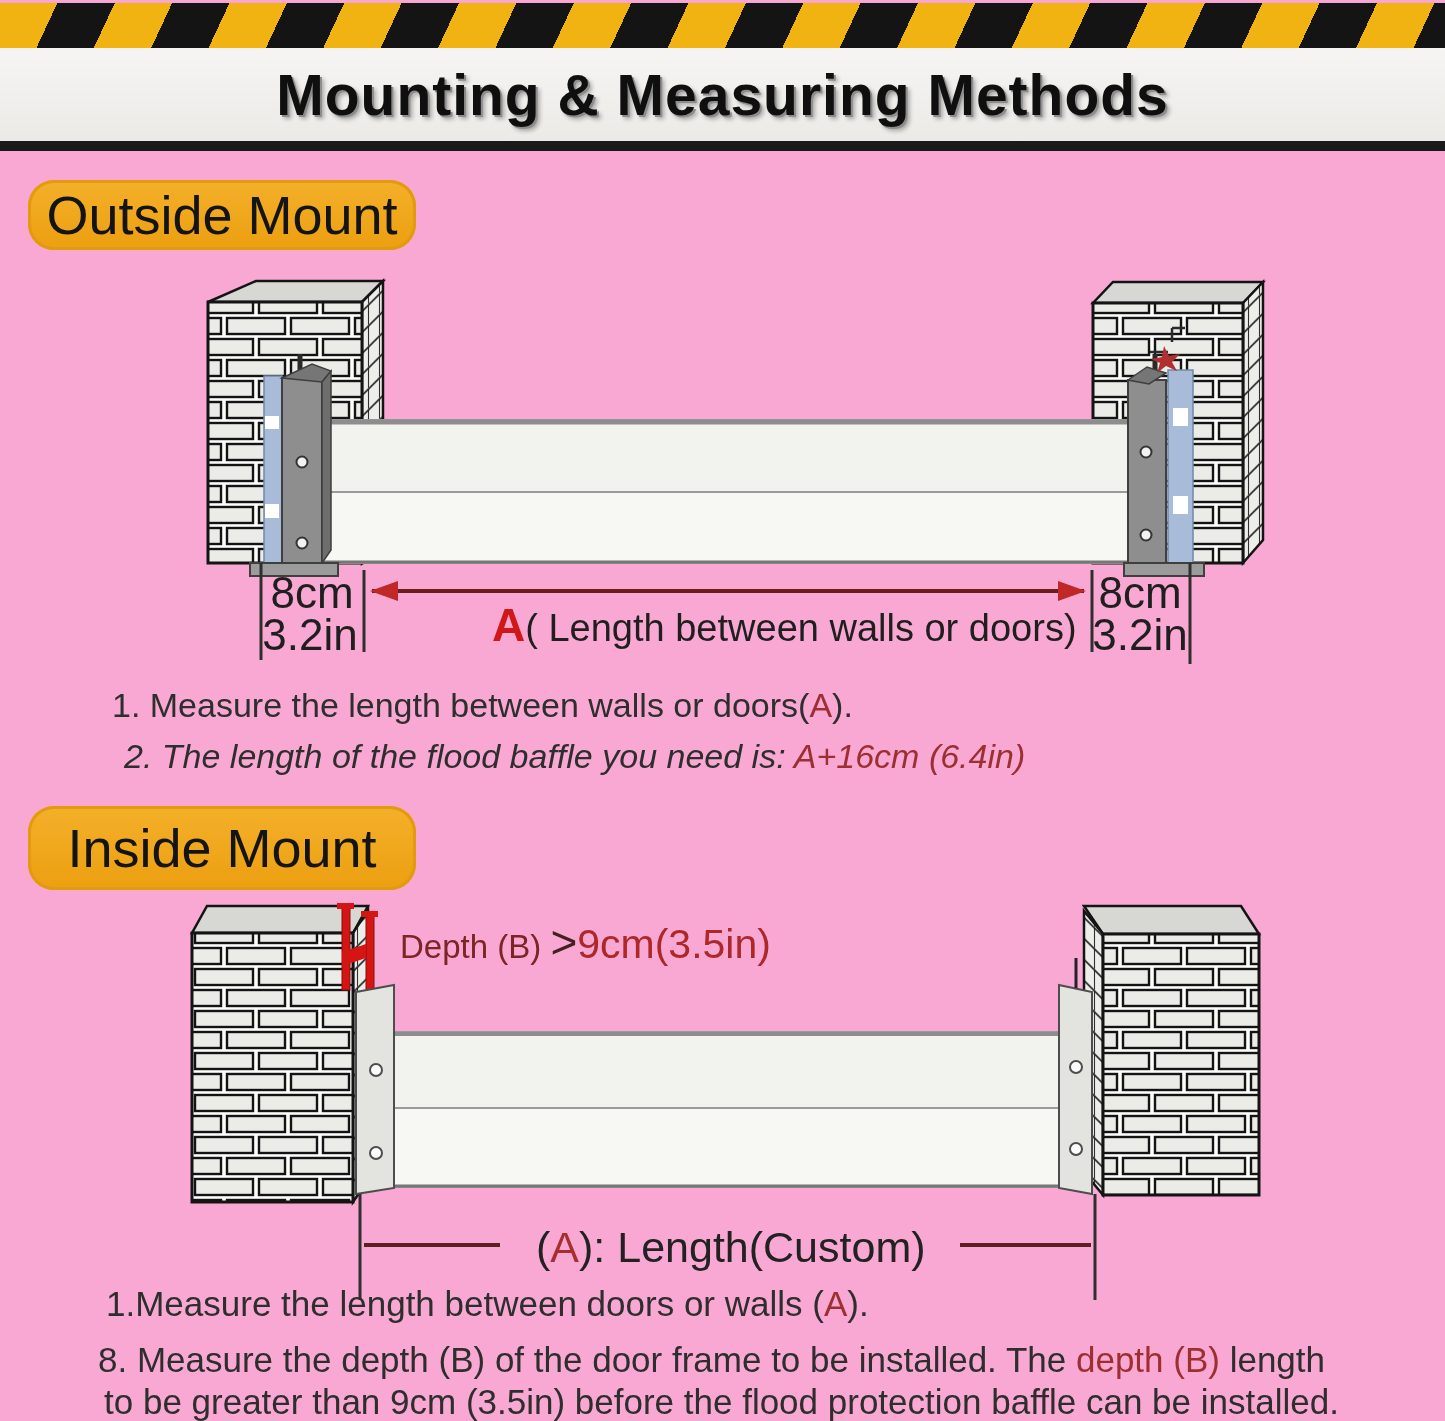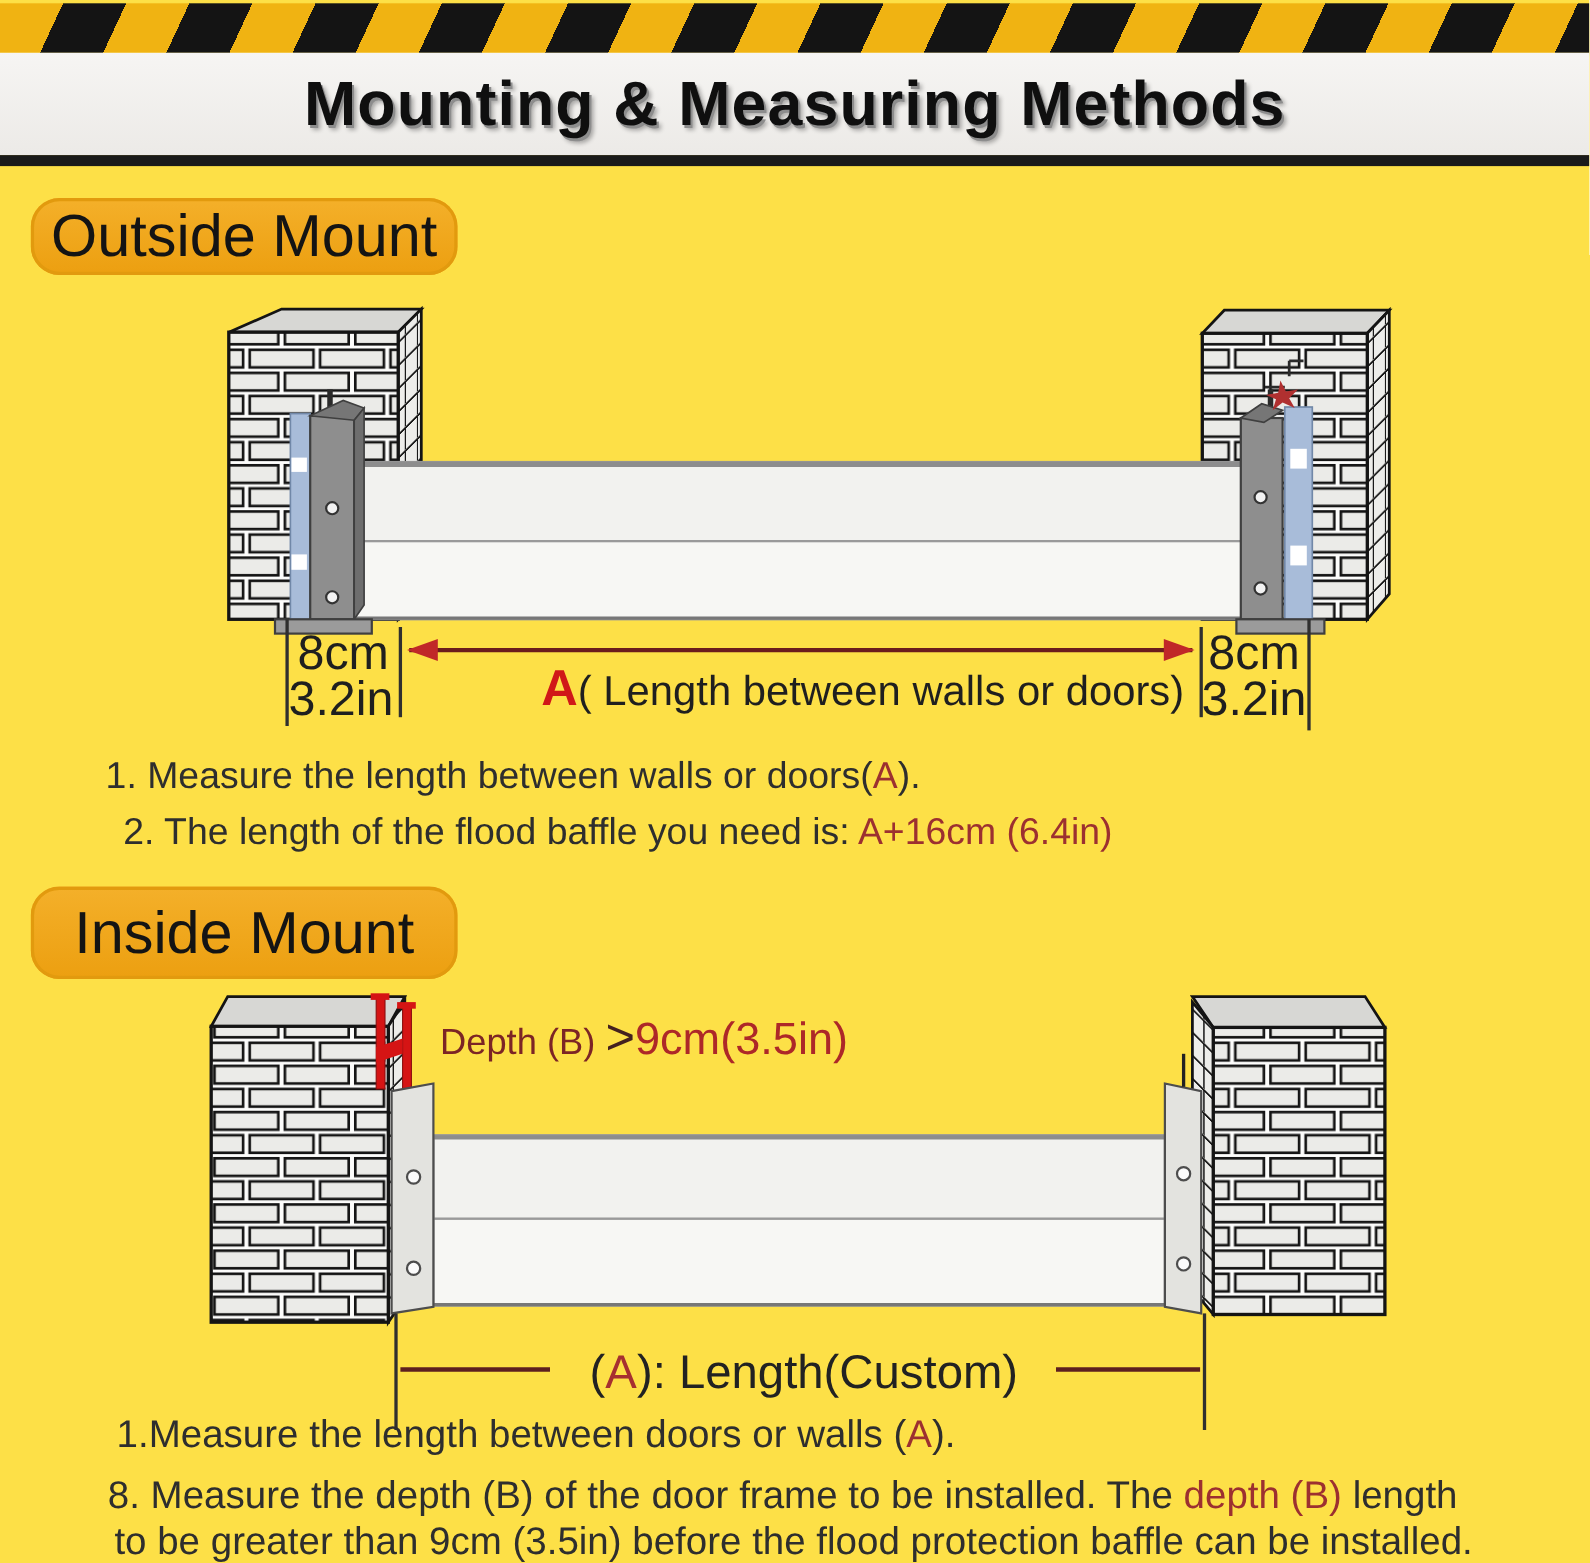--- a/index.html
+++ b/index.html
@@ -1,16 +1,16 @@
 <!DOCTYPE html>
 <html><head>
 <meta charset="utf-8">
 <style>
   html,body{margin:0;padding:0;background:#ffffff;}
-  .page{position:relative;width:1445px;height:1421px;background:#fde047;overflow:hidden;
+  .page{position:relative;width:1445px;height:1421px;background:#f9a8d4;overflow:hidden;
         font-family:"Liberation Sans",sans-serif;}
 
   
   .tape{position:absolute;left:0;top:3px;width:100%;height:45px;
         background:repeating-linear-gradient(115deg,#f0b312 0 52px,#141414 52px 104px);
         box-shadow:0 2px 3px rgba(0,0,0,.35);}
   .titleband{position:absolute;left:0;top:48px;width:100%;height:93px;
         background:linear-gradient(#f6f5f3,#eceae7);
         display:flex;align-items:center;justify-content:center;}
   .titleband h1{margin:0;font-size:57px;font-weight:700;letter-spacing:1px;color:#0f0f0f;
@@ -183,20 +183,20 @@
       <g>
         <line x1="360" y1="1194" x2="360" y2="1300" stroke="#2f2f2f" stroke-width="3"></line>
         <line x1="1095" y1="1194" x2="1095" y2="1300" stroke="#2f2f2f" stroke-width="3"></line>
         <line x1="364" y1="1245" x2="500" y2="1245" stroke="#5d1f1f" stroke-width="4"></line>
         <line x1="960" y1="1245" x2="1091" y2="1245" stroke="#5d1f1f" stroke-width="4"></line>
         <text x="536" y="1262" text-anchor="start" font-size="43"><tspan fill="#222222">(</tspan><tspan fill="#a63030">A</tspan><tspan fill="#222222">): Length(Custom)</tspan></text>
       </g>
     </g>
   </svg>
 
-  <div class="step" style="left:96px;top:686px;"><span>1. Measure the length between walls or doors(</span><span class="red">A</span><span>).</span></div>
-  <div class="step" style="left:112px;top:737px;"><span>2. The length of the flood baffle you need is: </span><span class="red">A+16cm (6.4in)</span></div>
+  <div class="step" style="left:112px;top:686px;"><span>1. Measure the length between walls or doors(</span><span class="red">A</span><span>).</span></div>
+  <div class="step" style="left:124px;top:737px;font-style:italic;"><span>2. The length of the flood baffle you need is: </span><span class="red">A+16cm (6.4in)</span></div>
 
   <div class="step step-lg" style="left:94px;top:1284px;margin-left:12px;"><span>1.Measure the length between doors or walls (</span><span class="red">A</span><span>).</span></div>
   <div class="step step-lg" style="left:98px;top:1340px;"><span>8. Measure the depth (B) of the door frame to be installed. The </span><span class="red">depth (B)</span><span> length</span></div>
   <div class="step step-lg" style="left:60px;top:1382px;margin-left:44px;"><span>to be greater than 9cm (3.5in) before the flood protection baffle can be installed.</span></div>
 
 </div>
 
 </body></html>

